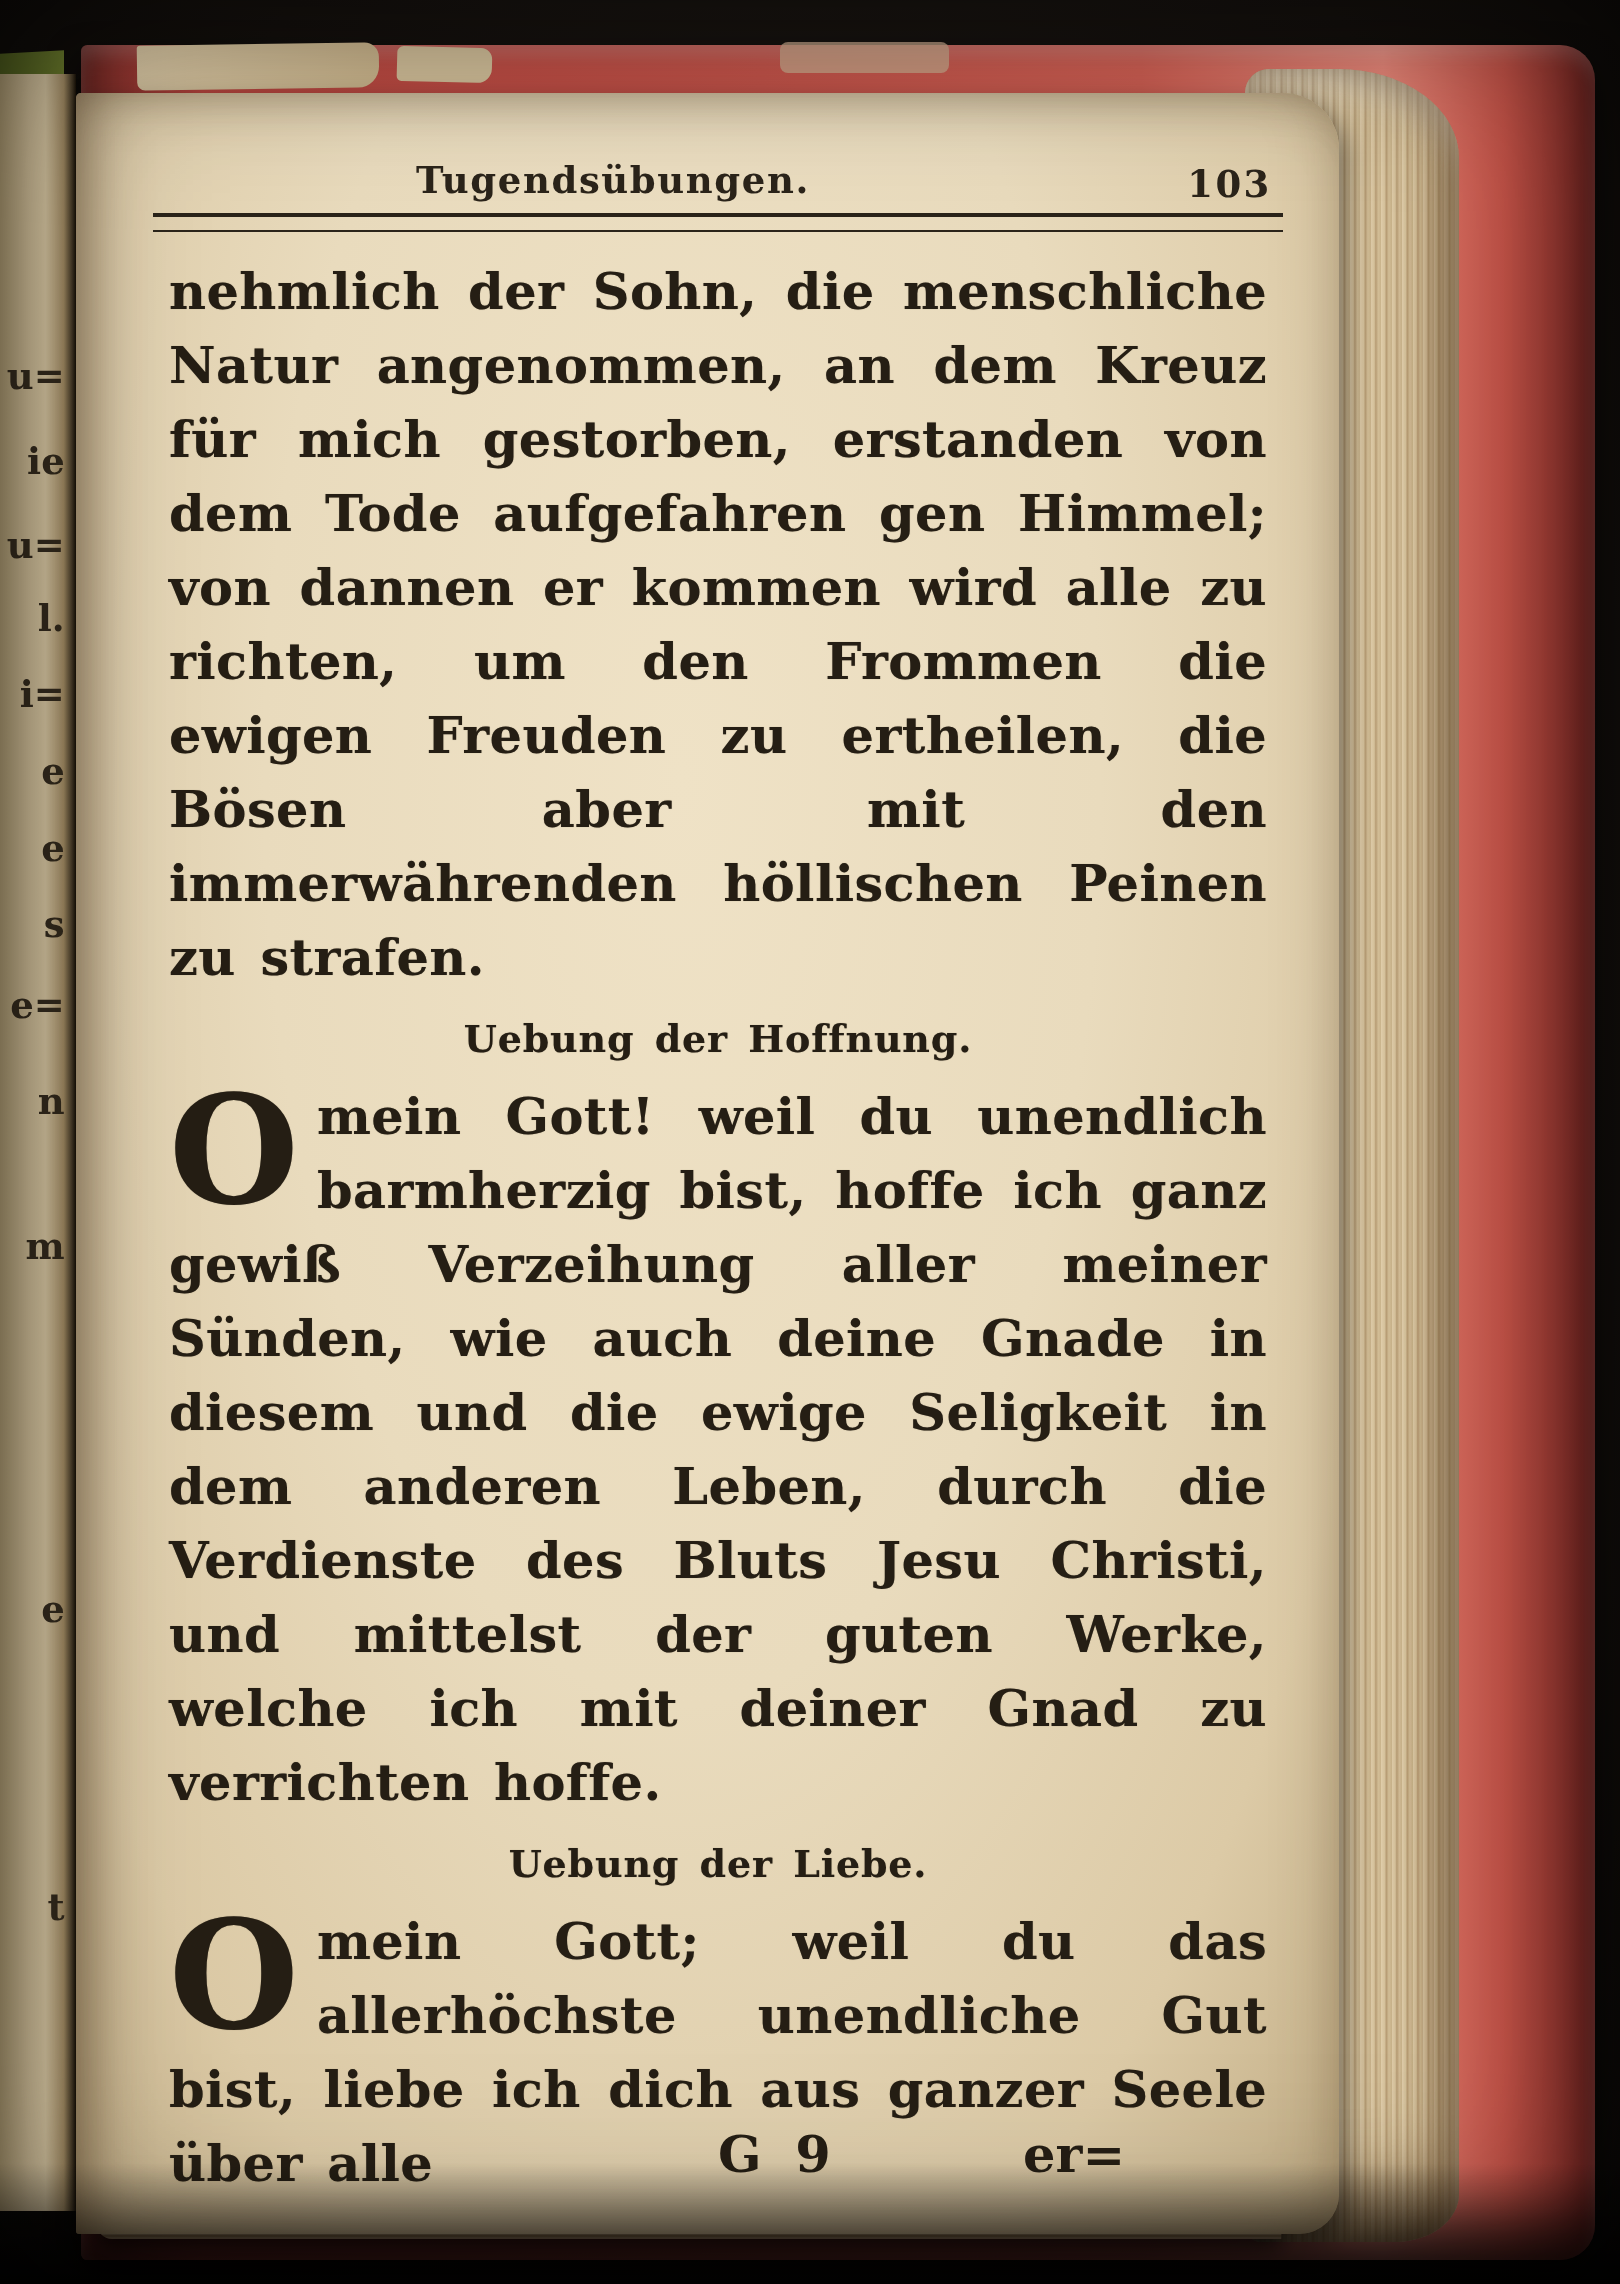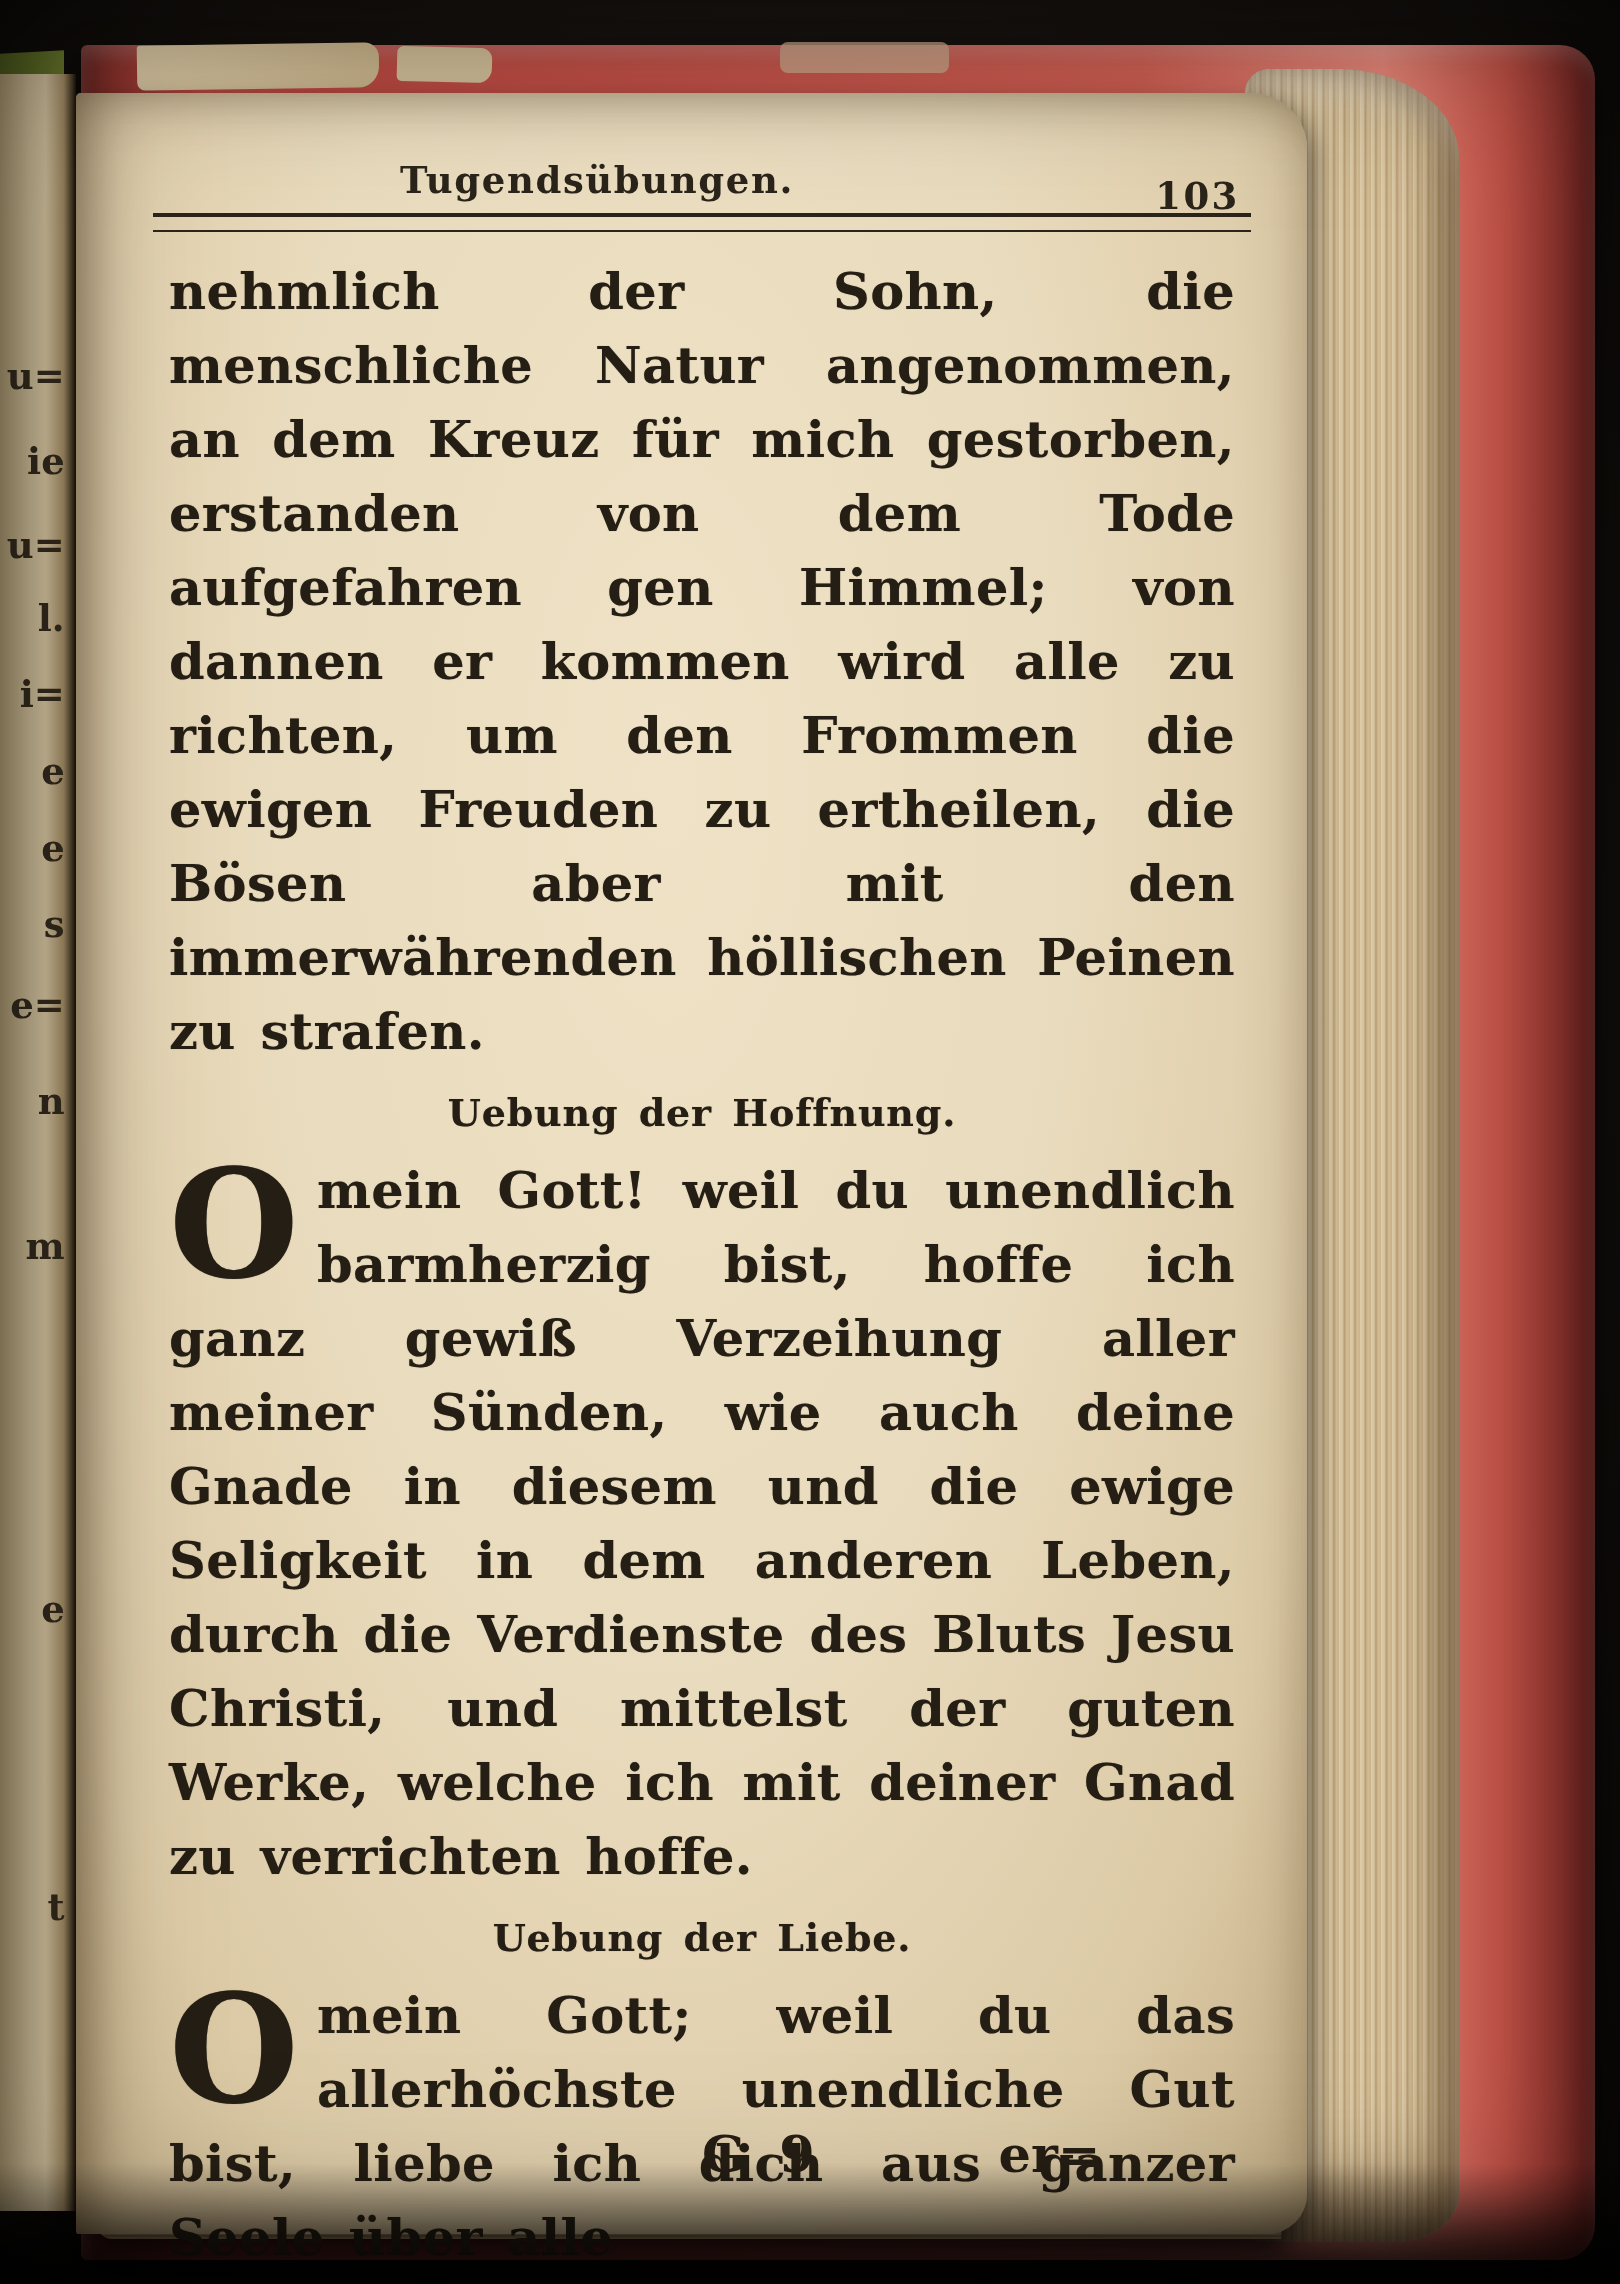--- a/index.html
+++ b/index.html
@@ -56,29 +56,30 @@
   
   .page{
     position:absolute;left:76px;top:93px;width:1231px;height:2141px;z-index:3;
     border-radius:4.8px 56px 40px 3.2px;
     background:radial-gradient(ellipse at 48% 32%, #efe2c6 0%, #e9dbbd 45%, #dccaa6 78%, #c6b28b 96%);
     box-shadow:
       inset 37px 0 56px -24px rgba(86,62,34,.5),
       inset -16px -24px 64px -16px rgba(86,62,34,.35),
       inset 0 32px 56px -32px rgba(86,62,34,.3),
       8px 11.3px 27px rgba(0,0,0,.45);
+    padding-left: 32px;
   }
   .page-inner{position:absolute;left:77px;right:56px;top:63px;bottom:48px;}
   .running-head{position:relative;height:52px;color:#2b241a;}
   .head-title{
     position:absolute;left:0;right:210px;text-align:center;
     font:700 37px/48px "DejaVu Serif", serif;letter-spacing:1.6px;
   }
   .page-number{
-    position:absolute;right:11.3px;top:16px;
+    position:absolute;right:11.3px;top:4px;
     font:700 37px/48px "DejaVu Serif", serif;letter-spacing:2.4px;
   }
   .head-rule{
     height:13px;margin-top:4.8px;
     border-top:4.8px solid #2b241a;border-bottom:2.4px solid #2b241a;
   }
   .body-text{
     margin-top:22.6px;
     font:700 51px/74px "DejaVu Serif", serif;
     letter-spacing:0.4px;word-spacing:6.4px;

